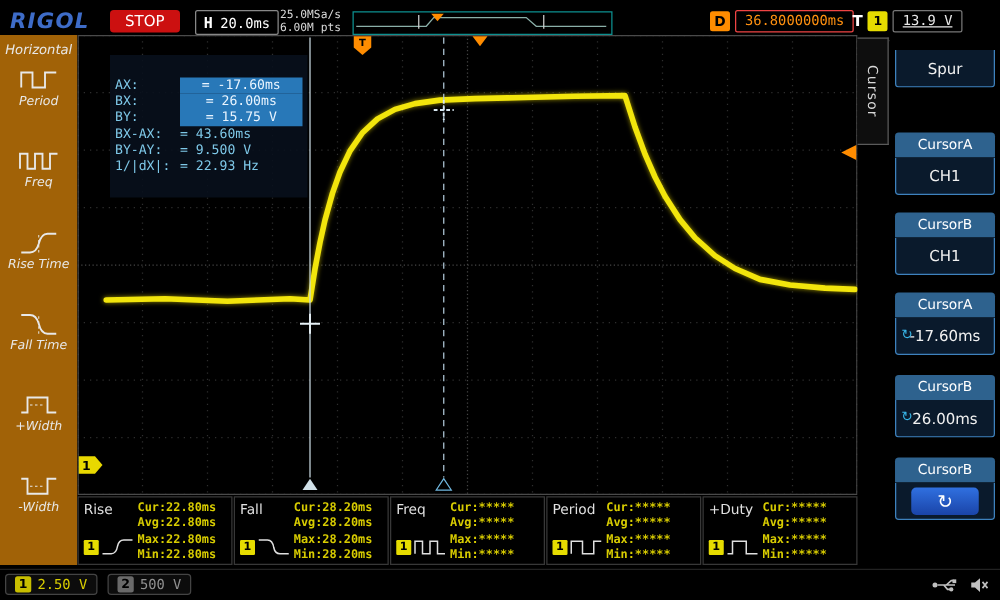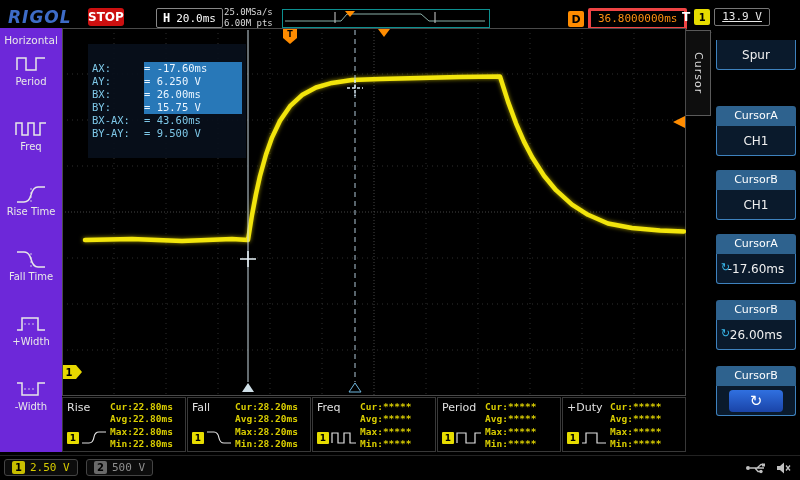--- a/index.html
+++ b/index.html
@@ -4,56 +4,56 @@
 <style>
   html,body{margin:0;padding:0;background:#000;}
   #root{position:relative;width:800px;height:480px;background:#000;overflow:hidden;
         font-family:"DejaVu Sans",sans-serif;color:#e8e8e8;}
   .mono{font-family:"DejaVu Sans Mono",monospace;}
 
   
   .topbar{position:absolute;left:0;top:4px;width:800px;height:28px;background:#000;border-bottom:1px solid #1c1c1c;}
   .logo{position:absolute;left:8px;top:3px;font-size:17px;font-weight:800;font-style:italic;
         color:#3e6cc8;letter-spacing:1px;}
-  .stop{position:absolute;left:88px;top:4px;background:#cc1010;color:#fff;font-weight:bold;
-        font-size:12px;padding:2px 0;border-radius:3px;}
+  .stop{position:absolute;left:88px;top:4px;background:#cc1010;color:#fff;font-weight:normal;
+        font-size:12px;padding:2px 12px;border-radius:3px;}
   .hgroup{position:absolute;left:156px;top:4px;height:18px;border:1px solid #888;border-radius:2px;
         display:flex;align-items:center;gap:6px;padding:0 6px;}
   .hgroup .hl{font-weight:bold;font-size:12px;color:#fff;}
   .hgroup .hv{font-size:11px;color:#fff;}
   .rates{position:absolute;left:224px;top:3px;font-size:9px;line-height:11px;color:#d8d8d8;}
   .preview{position:absolute;left:282px;top:5px;width:206px;height:17px;border:1px solid #0c9090;background:#000;}
   .dgroup{position:absolute;left:568px;top:4px;display:flex;align-items:center;gap:4px;}
   .dbadge{width:16px;height:16px;background:#ff8c00;color:#000;font-weight:bold;font-size:11px;
         border-radius:2px;display:flex;align-items:center;justify-content:center;}
-  .dval{border:3px solid #ef4444;border-radius:2px;height:16px;line-height:16px;padding:0 7px;
+  .dval{border:1px solid #ef4444;border-radius:2px;height:16px;line-height:16px;padding:0 7px;
         font-size:11px;color:#ff9010;}
   .tgroup{position:absolute;left:682px;top:4px;display:flex;align-items:center;gap:4px;}
   .tlabel{font-weight:bold;font-size:12px;color:#fff;}
   .tbadge{width:16px;height:16px;background:#e6dc00;color:#000;font-weight:bold;font-size:10px;
         border-radius:2px;display:flex;align-items:center;justify-content:center;}
   .tval{border:1px solid #777;border-radius:2px;height:16px;line-height:16px;padding:0 7px;
         font-size:11px;color:#e8e8e8;text-decoration:underline;}
 
   
-  .leftmenu{position:absolute;left:0;top:28px;width:62px;height:424px;background:#6d28d9;}
+  .leftmenu{position:absolute;left:0;top:28px;width:62px;height:424px;background:#a16207;font-style:italic;}
   .lm-title{text-align:center;font-size:10.5px;color:#e8e8e8;padding-top:6px;}
   .lm-item{height:65px;text-align:center;padding-top:7px;box-sizing:border-box;cursor:pointer;}
   .lm-item .lbl{font-size:10px;color:#e8e8e8;margin-top:1px;}
   .lm-item svg{display:block;margin:0 auto;}
 
   
   .screen{position:absolute;left:62px;top:28px;width:624px;height:424px;background:#000;}
   .readout{position:absolute;left:26px;top:16px;width:150px;background:rgba(8,16,28,0.88);
         padding:18px 4px;font-family:"DejaVu Sans Mono",monospace;font-size:10.5px;line-height:13px;
         color:#7ec8e8;}
   .crow{display:flex;}
   .crow .clabel{width:52px;flex:none;}
   .crow .cval{flex:1;}
-  .crow .cval.hl{background:#2878b8;color:#eaf5ff;}
+  .crow .cval.hl{background:#2878b8;color:#eaf5ff;text-align:center;}
 
   .measurebar{position:absolute;left:0;top:369px;width:624px;height:55px;display:flex;gap:1px;}
   .mpanel{flex:1;position:relative;border:1px solid #383838;background:#000;box-sizing:border-box;}
   .mname{position:absolute;left:4px;top:3px;font-size:11px;color:#e0e0e0;}
   .micon{position:absolute;left:4px;bottom:5px;display:flex;align-items:center;gap:2px;}
   .mbadge{width:12px;height:12px;background:#e6dc00;color:#000;font-size:9px;font-weight:bold;
         border-radius:1px;display:flex;align-items:center;justify-content:center;}
   .mvals{position:absolute;right:3px;top:3px;width:72px;font-family:"DejaVu Sans Mono",monospace;
         font-size:9.5px;line-height:12.3px;color:#d8cc00;font-weight:bold;}
 
@@ -210,38 +210,38 @@
       </g>
     </svg>
 
     
     <div class="readout mono">
       <div class="crow">
           <span class="clabel">AX:</span>
           <span class="cval hl">=  -17.60ms</span>
         </div>
       <div class="crow">
-          <span class="clabel">AY:</span>
-          <span class="cval hl">=  6.250 V</span>
-        </div>
-      <div class="crow">
           <span class="clabel">BX:</span>
           <span class="cval hl">=  26.00ms</span>
         </div>
       <div class="crow">
           <span class="clabel">BY:</span>
           <span class="cval hl">=  15.75 V</span>
         </div>
       <div class="crow">
           <span class="clabel">BX-AX:</span>
           <span class="cval">=  43.60ms</span>
         </div>
       <div class="crow">
           <span class="clabel">BY-AY:</span>
           <span class="cval">=  9.500 V</span>
+        </div>
+      <div class="crow">
+          <span class="clabel">1/|dX|:</span>
+          <span class="cval">=  22.93 Hz</span>
         </div>
     </div>
 
     
     <div class="measurebar">
 
       <div class="mpanel">
         <div class="mname">Rise</div>
         <div class="micon">
             <span class="mbadge">1</span>

